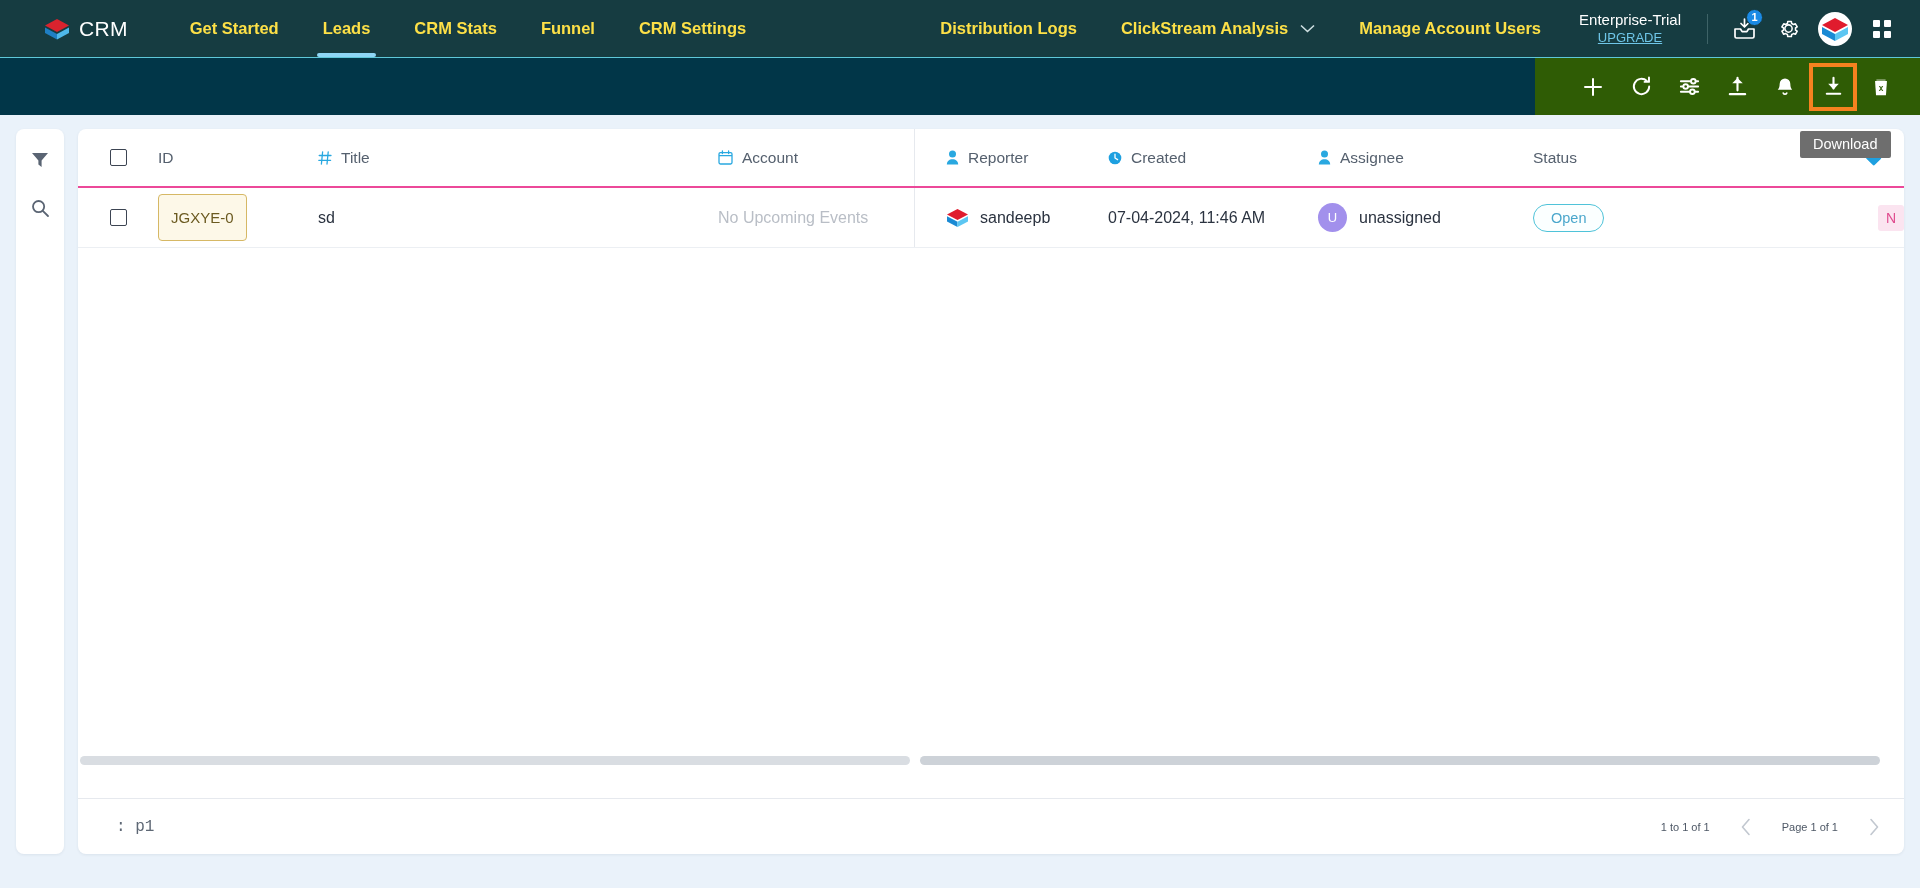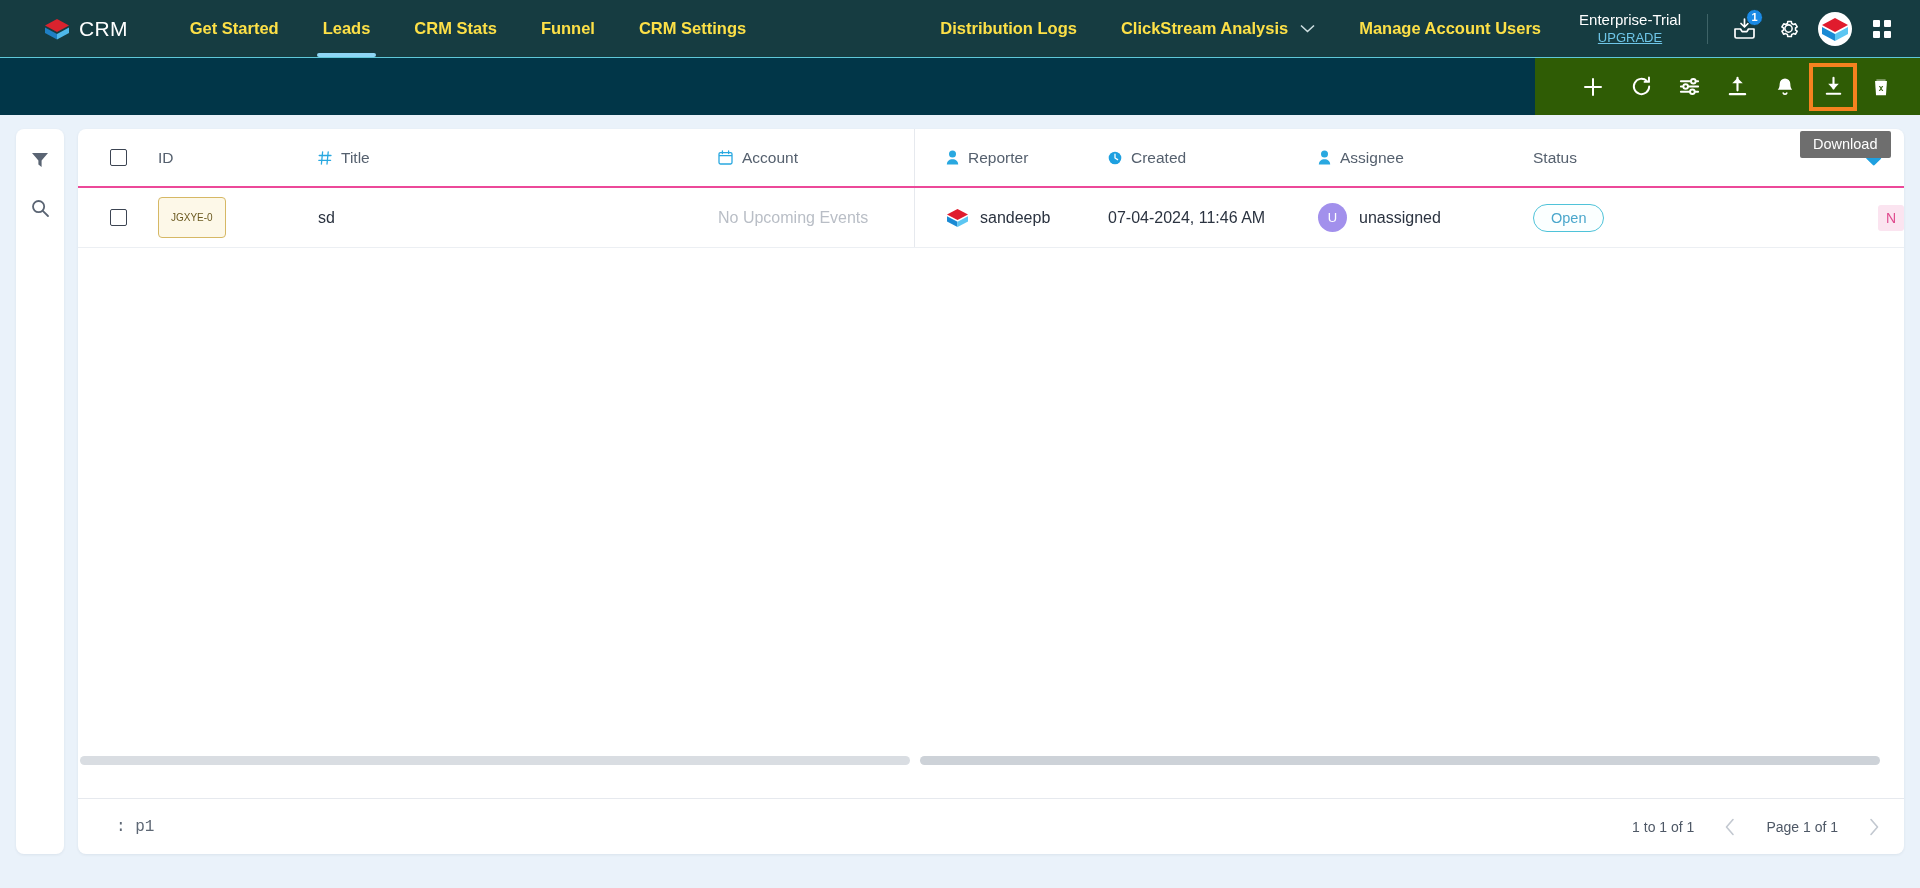--- a/index.html
+++ b/index.html
@@ -130,21 +130,21 @@
   }
   .cell { display: flex; align-items: center; flex: 0 0 auto; height: 60px; font-size: 16px; color: #2b3340; }
 
   .cb {
     width: 17px; height: 17px; border: 1.6px solid #3b4css; border: 1.6px solid #3c4452;
     border-radius: 2px; background: #fff; cursor: pointer; flex: 0 0 17px;
   }
 
   .idchip {
     border: 1px solid #d6b865; background: #fdf8e8; color: #6b5a20;
-    font-size: 10px; padding: 14px 12px; border-radius: 4px; cursor: pointer;
+    font-size: 15px; padding: 14px 12px; border-radius: 4px; cursor: pointer;
   }
   .muted { color: #b9bec6; font-size: 16px; }
 
   .vsep { position: absolute; top: 0; bottom: 0; width: 1px; background: #e6e9ee; }
 
   .rep-logo { width: 23px; height: 20px; margin-right: 11px; }
   .av-circle {
     width: 29px; height: 29px; border-radius: 50%; background: #a290ec;
     color: #ffffff; font-size: 13px; display: flex; align-items: center; justify-content: center;
     margin-right: 12px; flex: 0 0 29px;
@@ -166,21 +166,21 @@
   }
   .hbar-a { height: 9px; background: #d9dde2; border-radius: 5px; width: 830px; margin-left: 0px; }
   .hbar-b { height: 9px; background: #cdd2d8; border-radius: 5px; flex: 1 1 auto; margin-right: 22px;}
 
   .tfoot {
     height: 56px; border-top: 1px solid #e6e9ee; display: flex; align-items: center;
     flex: 0 0 56px; padding: 0 24px;
   }
   .foot-left { font-size: 16px; color: #5e6875; margin-left: 14px; font-family: Liberation Mono, monospace; }
   .foot-right { margin-left: auto; display: flex; align-items: center; gap: 30px; }
-  .foot-txt { font-size: 14px; color: #4e5866; }
+  .foot-txt { font-size: 11px; color: #4e5866; }
   .pg-arrow { color: #c2c8d0; font-size: 20px; cursor: pointer; line-height: 1; }
 
   svg { display: block; }
 </style>
 </head>
 <body>
 
 <div class="topnav">
 
   <div class="brand">

